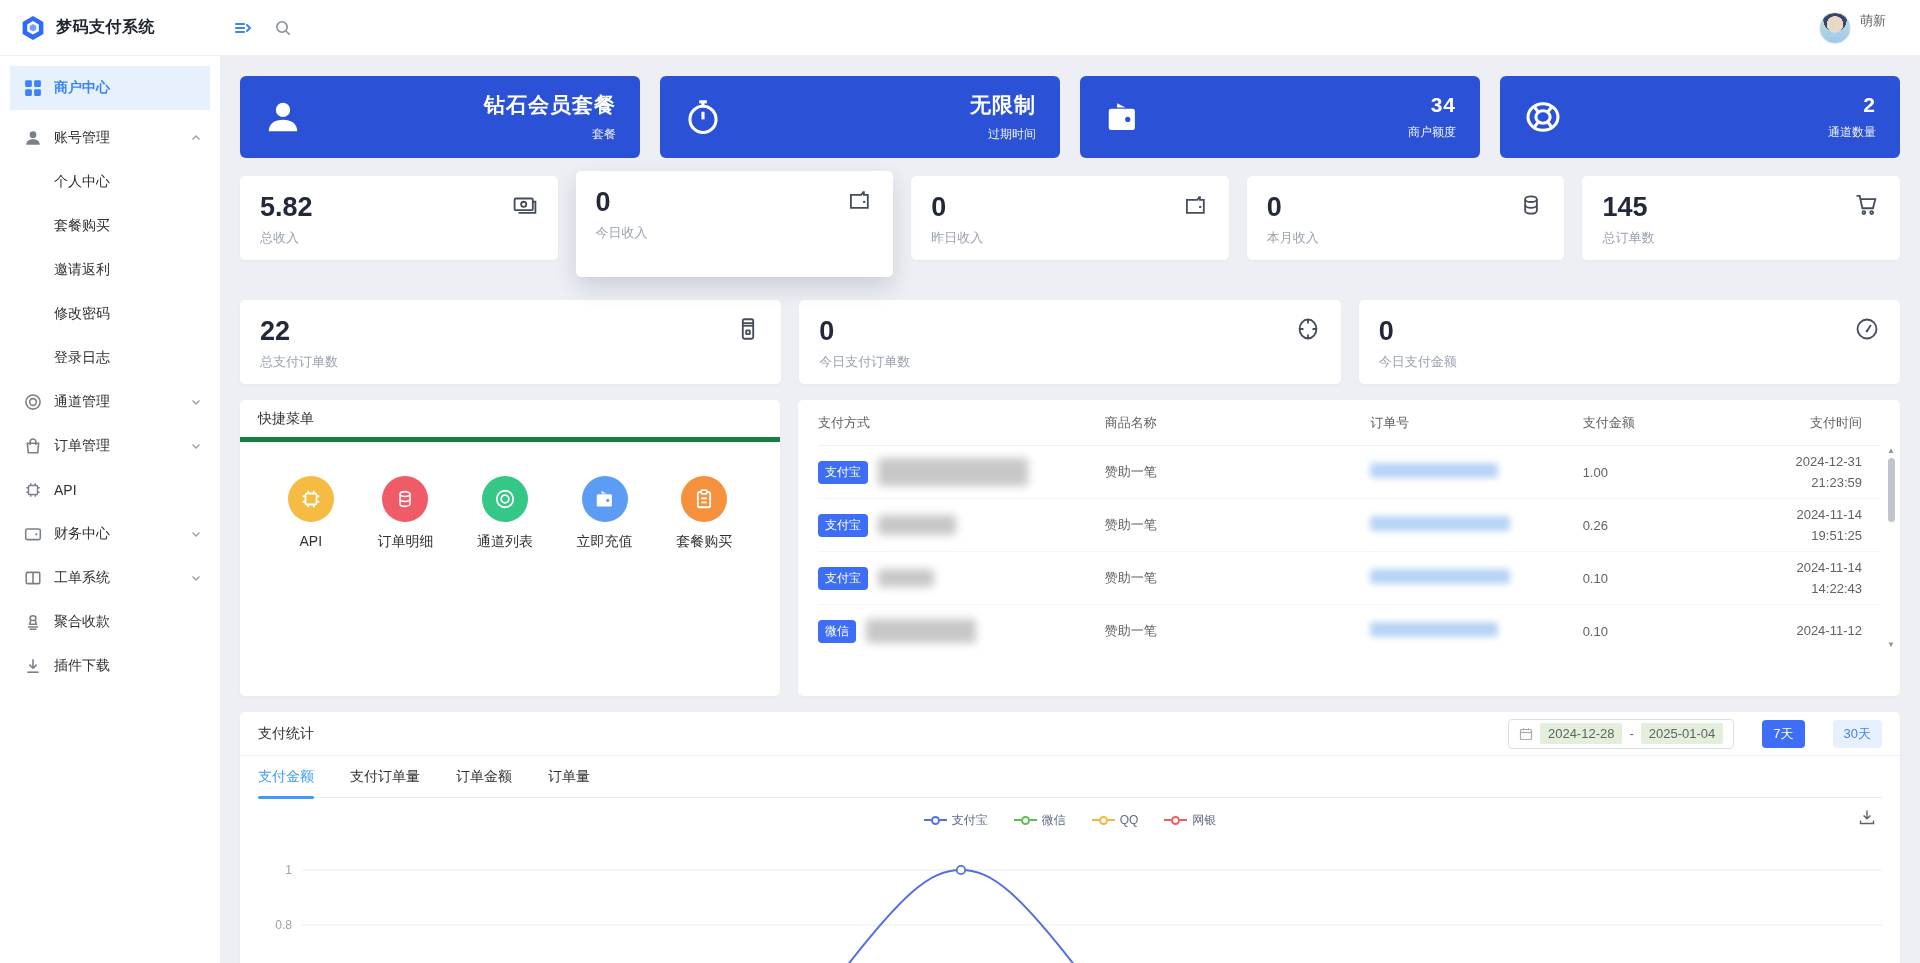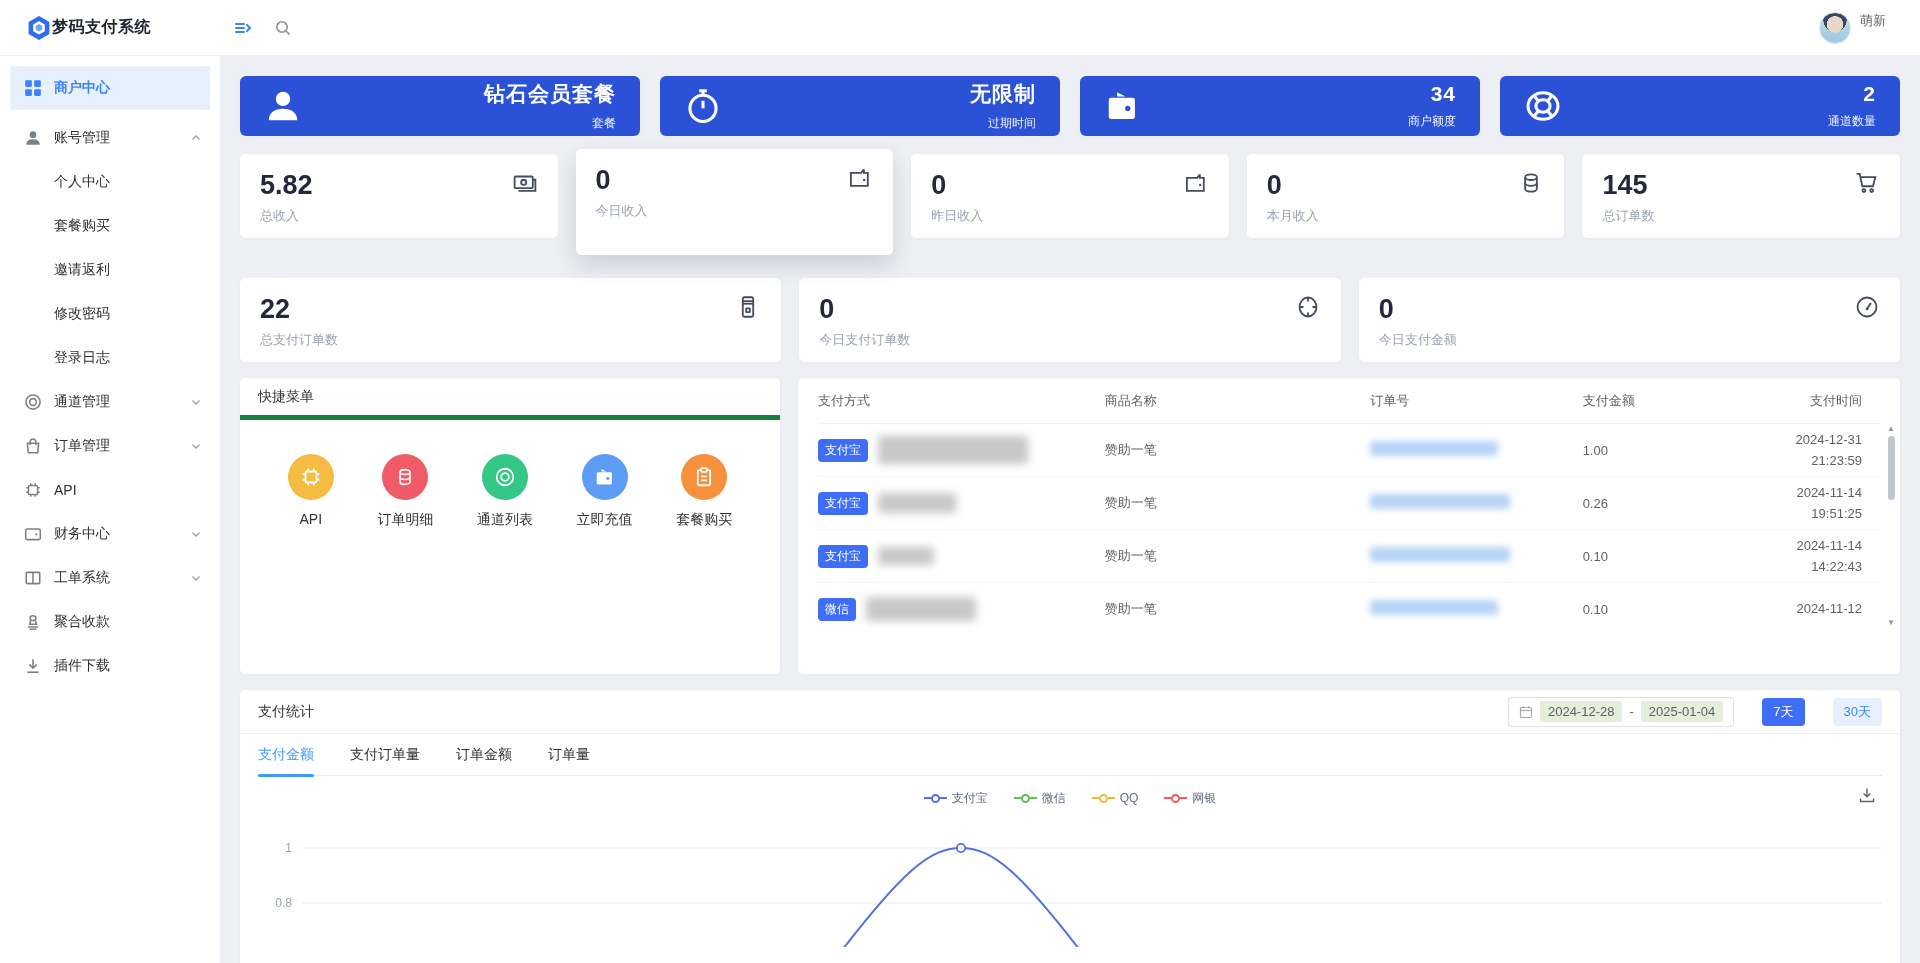--- a/index.html
+++ b/index.html
@@ -1,21 +1,21 @@
 <!DOCTYPE html>
 <html><head>
 <meta charset="utf-8">
 <style>
   * { margin:0; padding:0; box-sizing:border-box; }
   html,body { width:1920px; height:963px; overflow:hidden; font-family:"Liberation Sans","DejaVu Sans",sans-serif; background:#edeff4; }
   .app { width:1920px; height:963px; display:flex; flex-direction:column; }
 
   
   .header { height:56px; background:#fff; display:flex; align-items:center; flex:0 0 56px; border-bottom:1px solid #eef0f4; }
-  .logo-area { width:220px; display:flex; align-items:center; padding-left:26px; }
+  .logo-area { width:220px; display:flex; align-items:center; padding-left:20px; gap:10px; }
   .logo-title { font-size:16px; font-weight:bold; color:#1f2430; letter-spacing:.5px; }
   .hd-icons { display:flex; align-items:center; gap:22px; padding-left:14px; }
   .hd-ic { width:18px; height:18px; display:inline-flex; cursor:pointer; }
   .hd-right { margin-left:auto; display:flex; align-items:flex-start; gap:9px; padding-right:34px; }
   .avatar { width:32px; height:32px; border-radius:50%; background:
       radial-gradient(circle at 50% 38%, #e8d8c8 0 34%, transparent 35%),
       radial-gradient(circle at 50% 24%, #3a4668 0 42%, transparent 43%),
       linear-gradient(180deg,#bfe0d8 0%,#9fc8ea 100%);
     border:1px solid #e2e6ee; cursor:pointer; }
   .username { font-size:13px; color:#606266; }
@@ -27,21 +27,21 @@
   .s-item .s-ic { width:18px; height:18px; margin-right:12px; color:#7a8089; display:inline-flex; }
   .s-item.active { background:#e7f1fe; color:#3c83f7; border-radius:0; margin:2px 10px 6px 10px; padding:0 8px 0 14px; font-weight:bold; }
   .s-item.active .s-ic { color:#3c83f7; }
   .s-sub { height:44px; display:flex; align-items:center; padding-left:54px; font-size:14px; color:#303133; cursor:pointer; }
   .chev { margin-left:auto; display:inline-flex; color:#9aa0aa; }
 
   
   .main { flex:1; padding:20px 20px 0 20px; min-width:0; }
 
   .blue-row { display:grid; grid-template-columns:repeat(4,1fr); gap:20px; }
-  .blue-card { height:60px; background:#2a51d6; border-radius:6px; color:#fff; display:flex; align-items:center; justify-content:space-between; padding:0 24px; }
+  .blue-card { height:82px; background:#2a51d6; border-radius:6px; color:#fff; display:flex; align-items:center; justify-content:space-between; padding:0 24px; }
   .blue-card .b-ic { width:38px; height:38px; display:inline-flex; color:#fff; }
   .b-right { text-align:right; }
   .b-title { font-size:21px; font-weight:bold; letter-spacing:1px; }
   .b-label { font-size:12px; margin-top:7px; opacity:.92; }
 
   .stat-row1 { display:grid; grid-template-columns:repeat(5,1fr); gap:18px; margin-top:18px; }
   .stat-row2 { display:grid; grid-template-columns:repeat(3,1fr); gap:18px; margin-top:18px; }
   .stat-card { position:relative; background:#fff; border-radius:5px; height:84px; padding:16px 20px; box-shadow:0 1px 3px rgba(31,45,80,.04); }
   .stat-card.raised { box-shadow:0 10px 22px rgba(31,45,80,.16); transform:translateY(-5px); height:106px; z-index:2; }
   .st-value { font-size:27px; font-weight:600; color:#23293a; }

